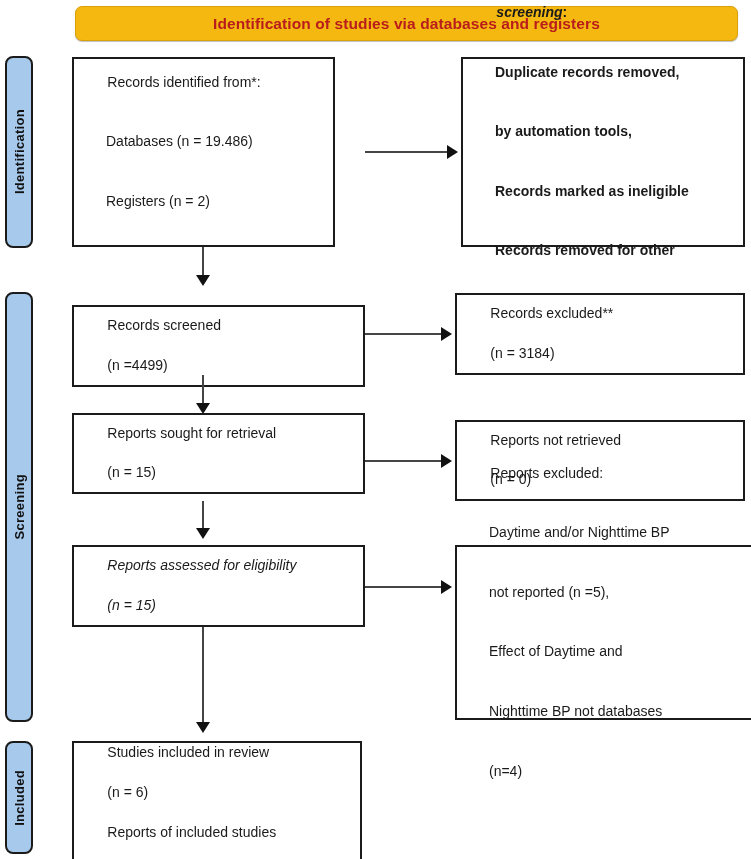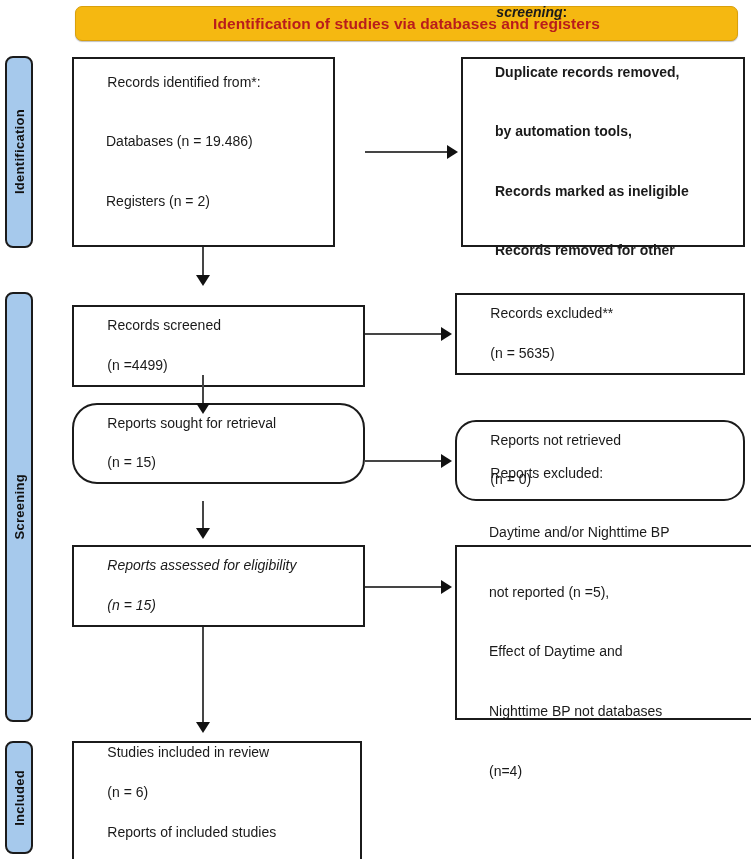--- a/index.html
+++ b/index.html
@@ -87,22 +87,22 @@
     white-space: pre-wrap;
   }
   .indent { padding-left: 22px; display: block; }
   em.ital { font-style: italic; }
 
   
   #box-identified        { left: 72px;  top: 57px;  width: 263px; height: 190px; }
   #box-removed           { left: 461px; top: 57px;  width: 284px; height: 190px; font-weight: bold; }
   #box-screened          { left: 72px;  top: 293px; width: 293px; height: 82px; margin-top: 12px;  }
   #box-excluded          { left: 455px; top: 293px; width: 290px; height: 82px;  }
-  #box-sought            { left: 72px;  top: 403px; width: 293px; height: 81px; border-radius: 25px;  }
-  #box-not-retrieved     { left: 455px; top: 420px; width: 290px; height: 81px; border-radius: 21px;  }
+  #box-sought            { left: 72px;  top: 413px; width: 293px; height: 81px;  }
+  #box-not-retrieved     { left: 455px; top: 420px; width: 290px; height: 81px;  }
   #box-assessed          { left: 72px;  top: 545px; width: 293px; height: 82px; font-style: italic;  }
   #box-reports-excluded  { left: 455px; top: 545px; width: 332px; height: 175px; }
   #box-included          { left: 72px;  top: 741px; width: 290px; height: 144px; }
 
   
   .vline {
     position: absolute;
     width: 2px;
     background: #454545;
   }
@@ -187,21 +187,21 @@
 
   <div class="box" id="box-screened">
     <div class="box-text">
       <span>Records screened</span><br>
       <span>(n =4499)</span>
     </div>
   </div>
   <div class="box" id="box-excluded">
     <div class="box-text">
       <span>Records excluded**</span><br>
-      <span>(n = 5635)</span>
+      <span>(n = 3184)</span>
     </div>
   </div>
 
   <div class="box" id="box-sought">
     <div class="box-text">
       <span>Reports sought for retrieval</span><br>
       <span>(n = 15)</span>
     </div>
   </div>
   <div class="box" id="box-not-retrieved">

